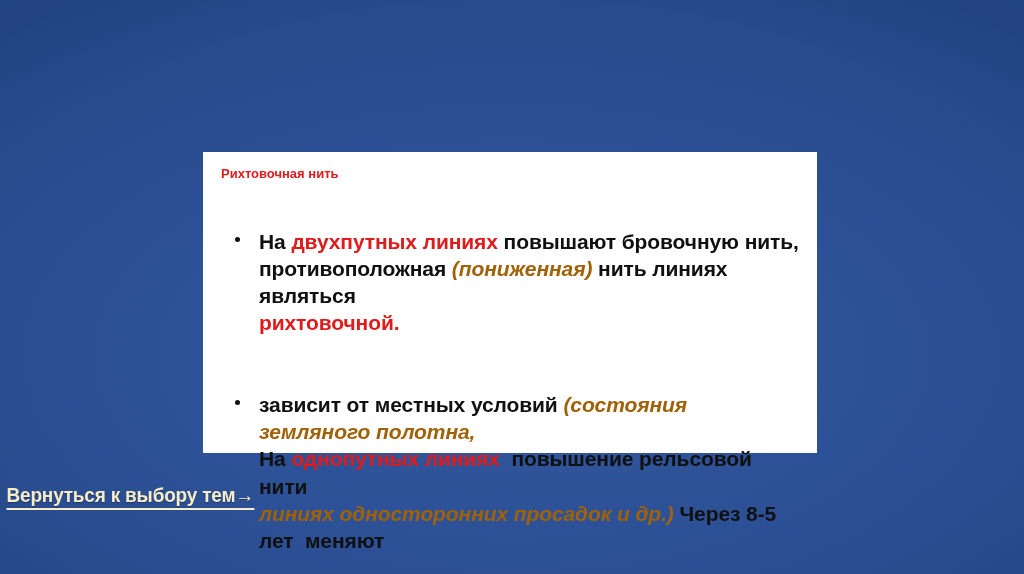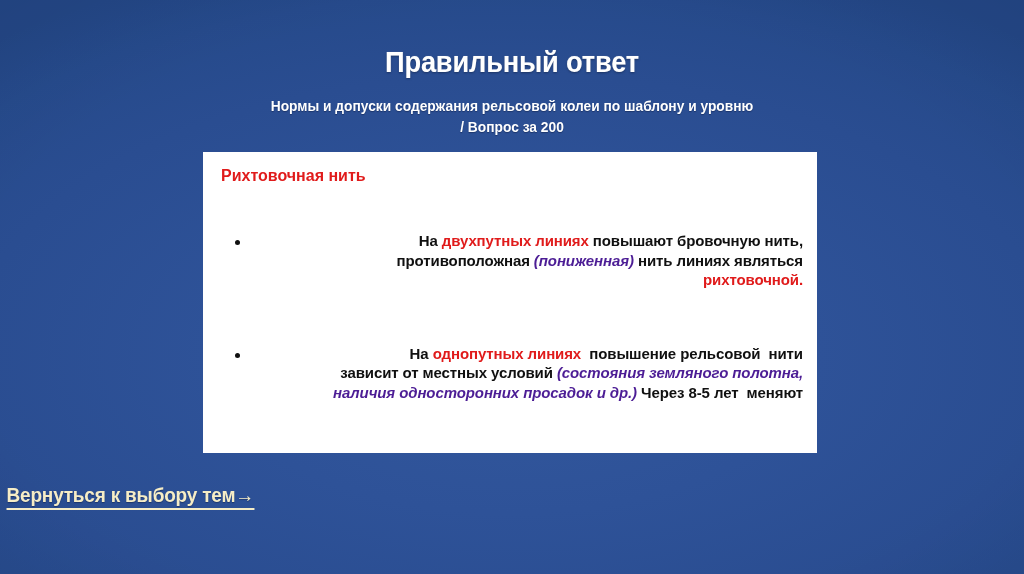--- a/index.html
+++ b/index.html
@@ -81,59 +81,58 @@
     height: 301px;
     background: #ffffff;
     z-index: 3;
     box-sizing: border-box;
     padding: 10px 14px 0 14px;
   }
 
   .card-heading {
     margin: 0;
     padding: 4px 0 0 4px;
-    font-size: 16px;
+    font-size: 13px;
     font-weight: bold;
     color: #e01b1b;
     line-height: 1.2;
   }
 
   .bullet-list {
     list-style: none;
     margin: 0;
     padding: 0;
   }
   .bullet-item {
     position: relative;
     padding-left: 42px;
-    font-size: 15px;
+    font-size: 21px;
     font-weight: bold;
     color: #101010;
     line-height: 1.30;
     letter-spacing: -0.1px;
-    text-align: right;
   }
   .bullet-item::before {
     content: "";
     position: absolute;
     left: 18px;
     top: 9px;
     width: 5px;
     height: 5px;
     border-radius: 50%;
     background: #101010;
   }
   #bullet-1 { margin-top: 46px; }
   #bullet-2 { margin-top: 54px; }
 
   .txt-line { display: block; white-space: pre-wrap; }
   .em-red { color: #e01b1b; }
   .em-italic {
     font-style: italic;
-    color: #4c1d95;
+    color: #a16207;
   }
 
   
   .back-link-wrap {
     position: absolute;
     left: 0;
     top: 483px;
     width: 1024px;
     text-align: left;
     z-index: 3;
@@ -151,40 +150,33 @@
     transform: scaleX(0.95);
     text-shadow: 0 1px 1px rgba(10,25,60,0.45);
     cursor: pointer;
   }
 </style>
 </head>
 <body>
 
 <div id="slide">
 
-  <div class="header">
-    <h1 class="slide-title">Правильный ответ</h1>
-    <div class="slide-subtitle">
-      <span class="subtitle-line">Нормы и допуски содержания рельсовой колеи по шаблону и уровню</span>
-      <span class="subtitle-line">/ Вопрос за 200</span>
-    </div>
-  </div>
 
   <div class="content-card">
     <h2 class="card-heading">Рихтовочная нить</h2>
     <ul class="bullet-list">
       <li class="bullet-item" id="bullet-1">
           <span class="txt-line"><span>На </span><span class="em-red">двухпутных линиях</span><span> повышают бровочную нить,</span></span>
           <span class="txt-line"><span>противоположная </span><span class="em-italic">(пониженная)</span><span> нить линиях являться</span></span>
           <span class="txt-line"><span class="em-red">рихтовочной.</span></span>
         </li>
       <li class="bullet-item" id="bullet-2">
+          <span class="txt-line"><span>зависит от местных условий </span><span class="em-italic">(состояния земляного полотна,</span></span>
           <span class="txt-line"><span>На </span><span class="em-red">однопутных линиях</span><span>  повышение рельсовой  нити</span></span>
-          <span class="txt-line"><span>зависит от местных условий </span><span class="em-italic">(состояния земляного полотна,</span></span>
-          <span class="txt-line"><span class="em-italic">наличия односторонних просадок и др.)</span><span> Через 8-5 лет  меняют</span></span>
+          <span class="txt-line"><span class="em-italic">линиях односторонних просадок и др.)</span><span> Через 8-5 лет  меняют</span></span>
         </li>
     </ul>
   </div>
 
   <div class="back-link-wrap">
     <a class="back-link" href="#">Вернуться к выбору тем→</a>
   </div>
 
 </div>
 

